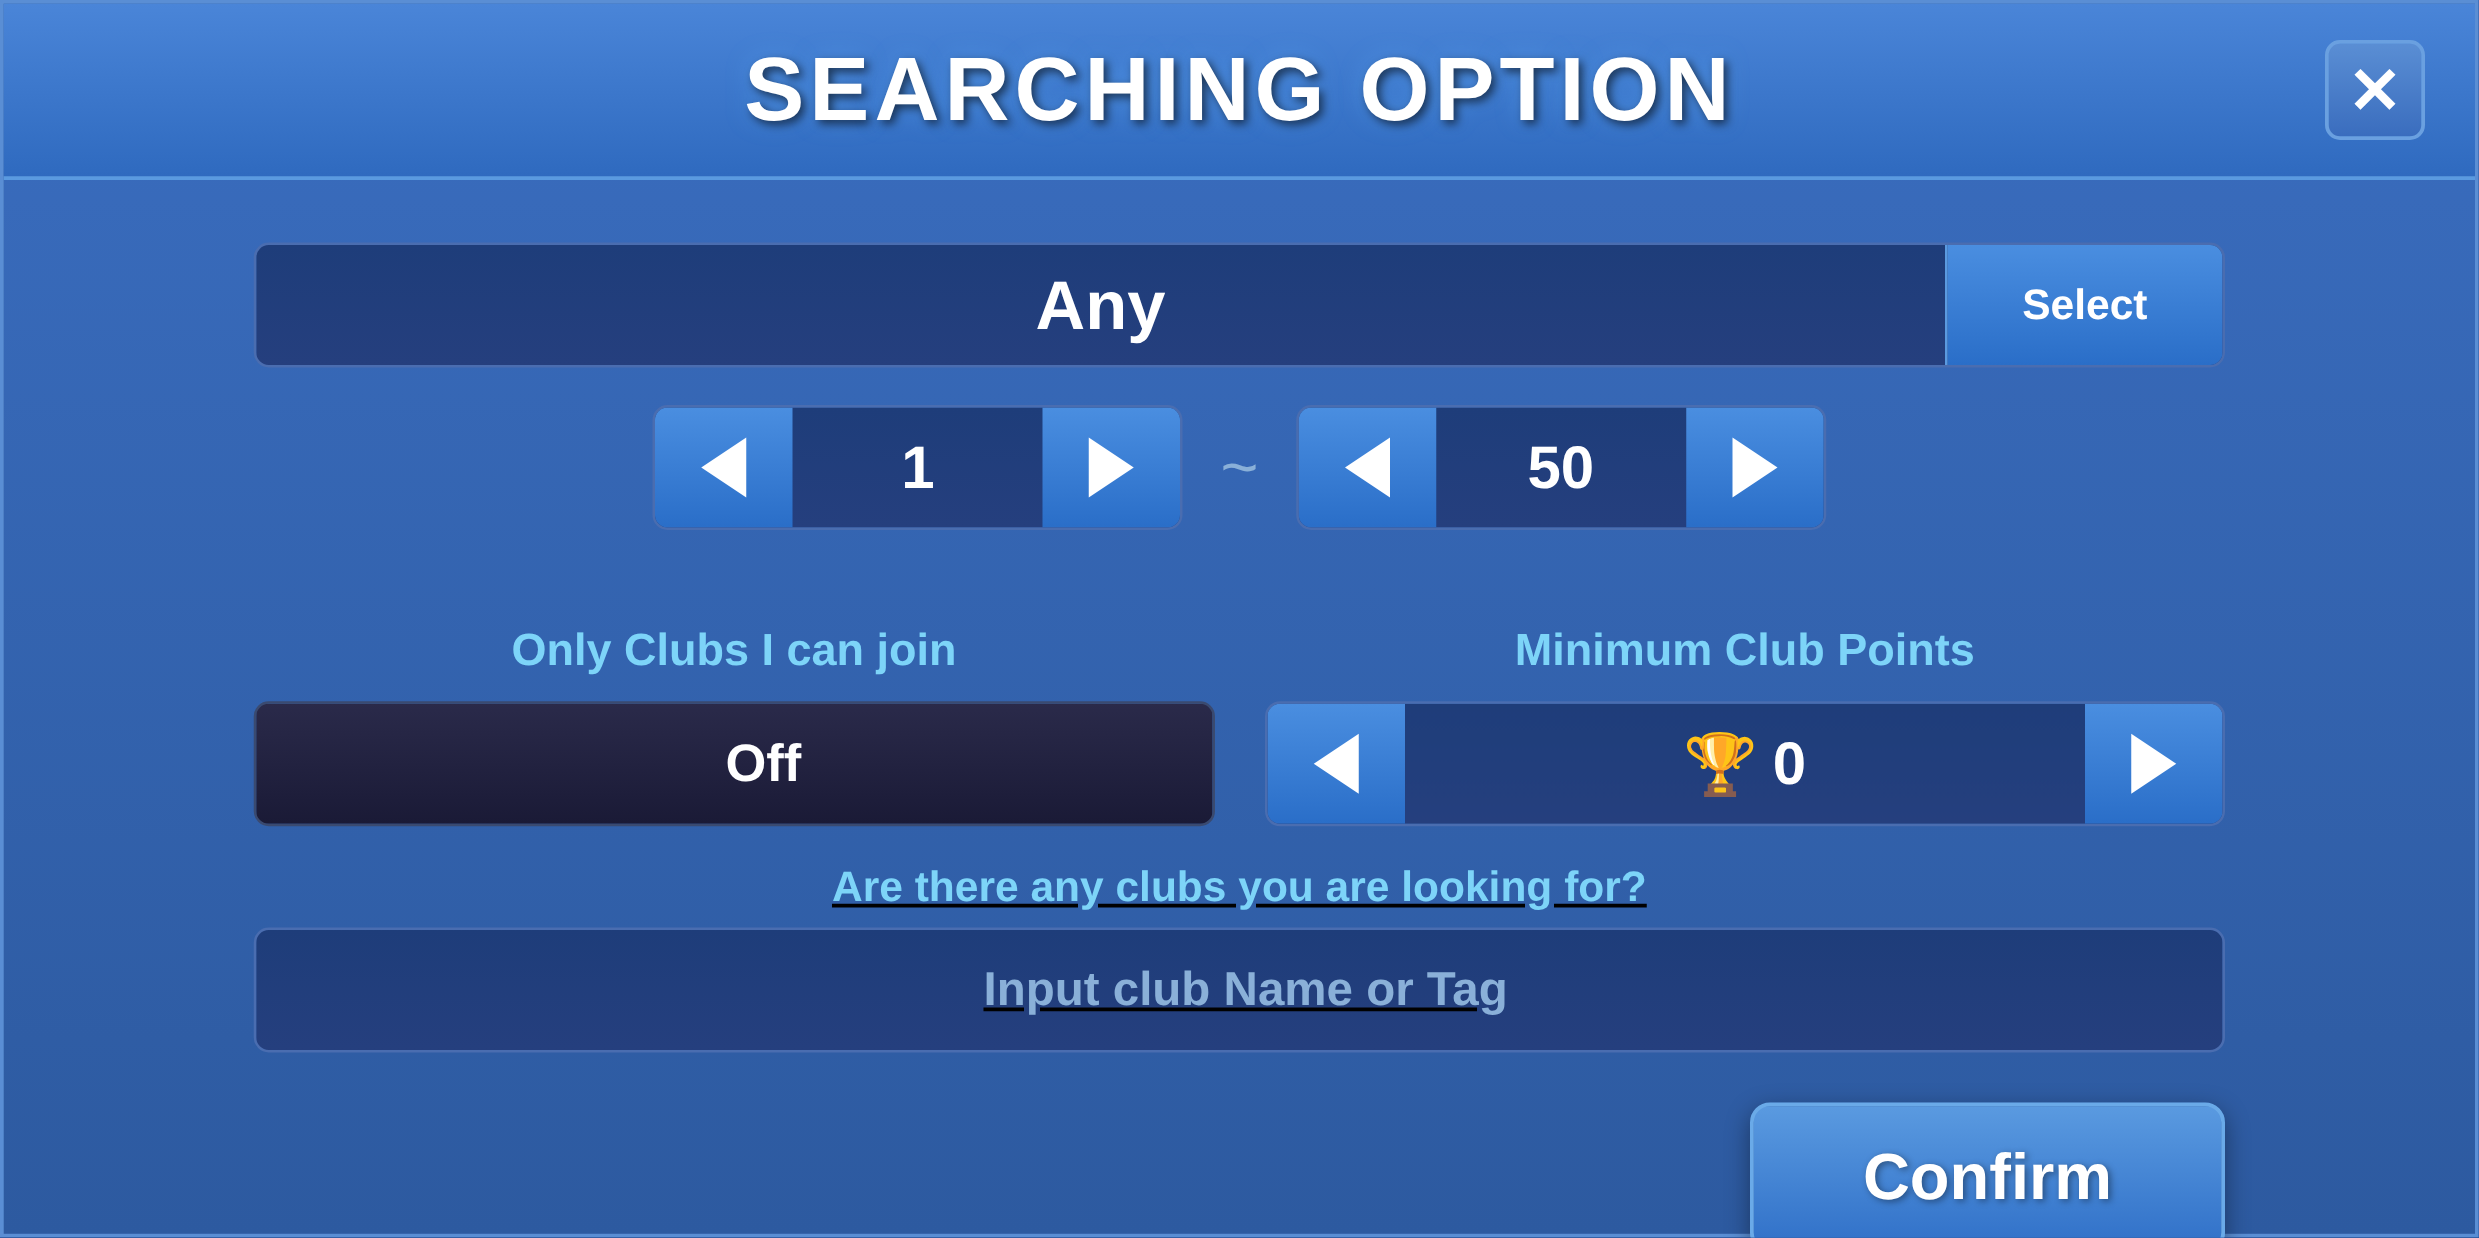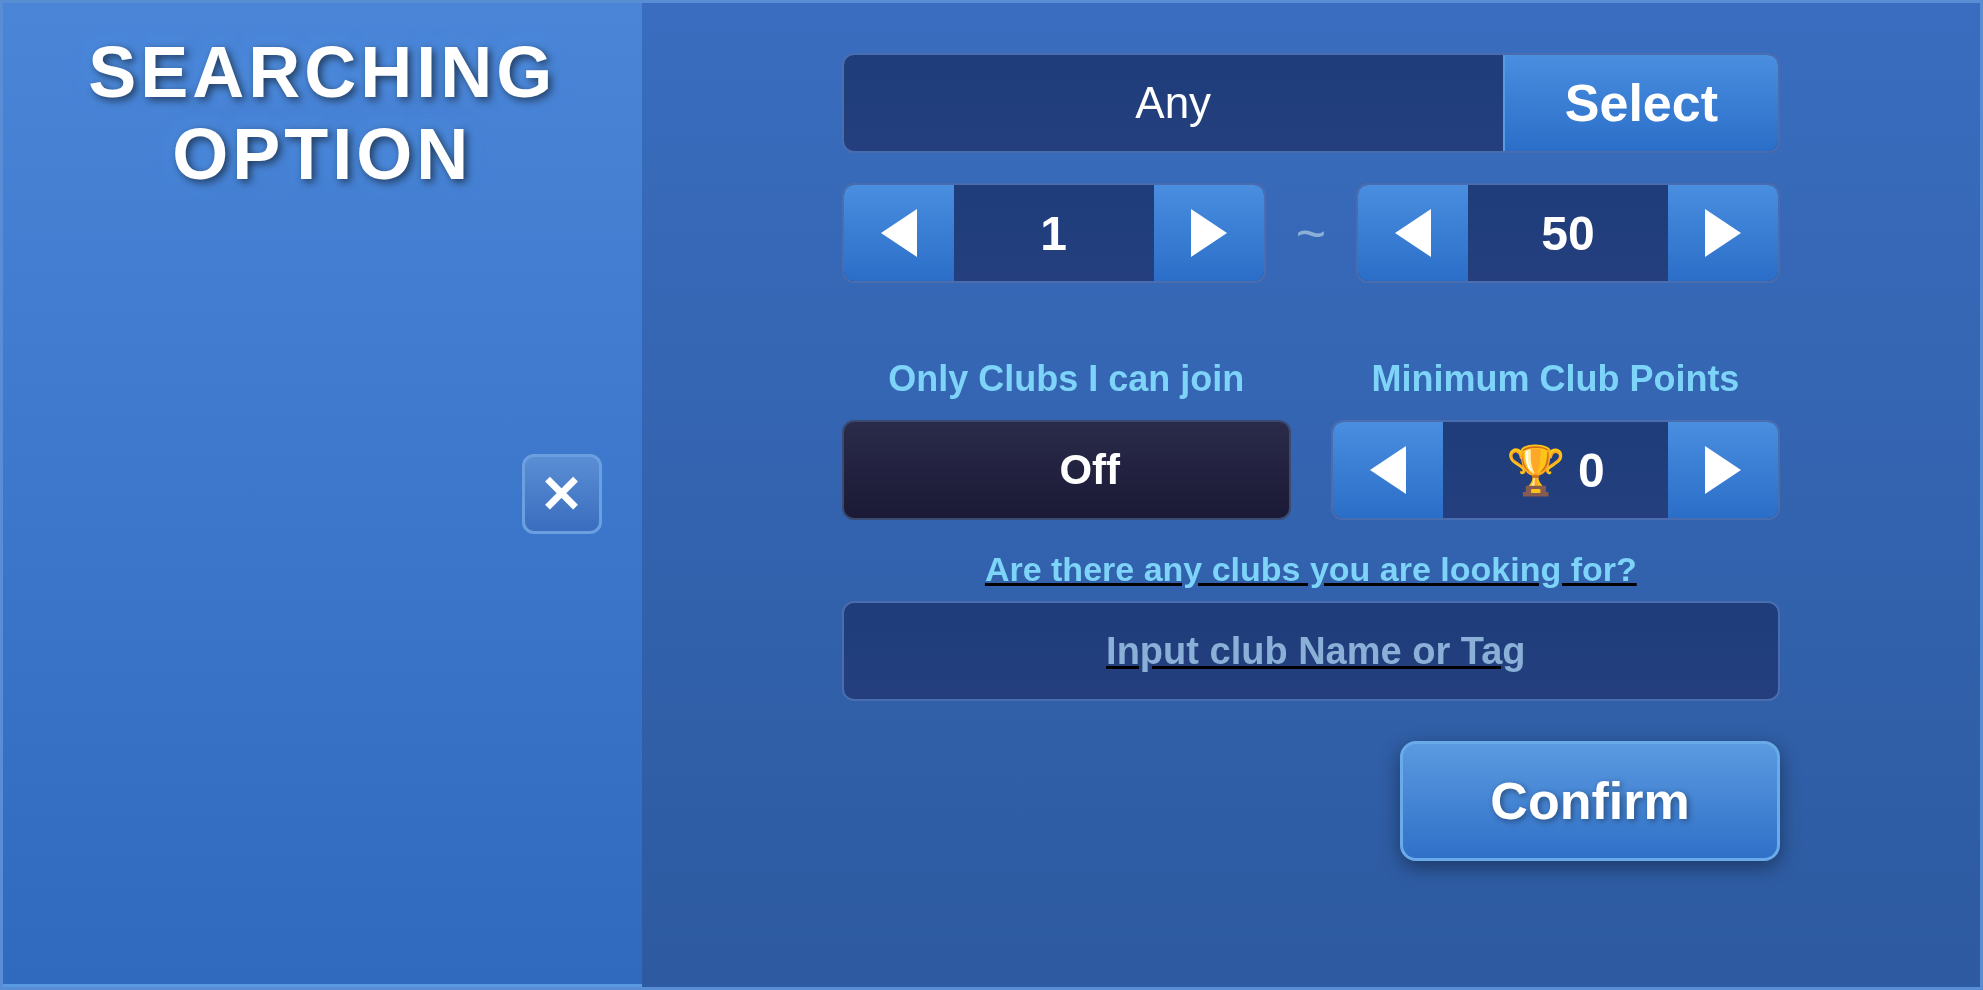--- a/index.html
+++ b/index.html
@@ -14,21 +14,21 @@
       font-family: 'Arial Black', Arial, sans-serif;
       overflow: hidden;
     }
 
     .dialog {
       width: 1983px;
       height: 990px;
       background: linear-gradient(180deg, #3a6dbf 0%, #2d5aa0 100%);
       border: 3px solid #5a8ed4;
       display: flex;
-      flex-direction: row;
+      flex-direction: column;
       position: relative;
     }
 
     
     .title-bar {
       background: linear-gradient(180deg, #4a85d8 0%, #2f6abf 100%);
       padding: 28px 80px;
       text-align: center;
       border-bottom: 3px solid #5a9ae0;
       position: relative;
@@ -86,30 +86,30 @@
       background: linear-gradient(180deg, #1e3d7a 0%, #253f7e 100%);
       border: 2px solid #4a6db0;
       border-radius: 12px;
       overflow: hidden;
       height: 100px;
     }
 
     .location-value {
       flex: 1;
       text-align: center;
-      font-size: 44px;
-      font-weight: 400;
+      font-size: 55px;
+      font-weight: 700;
       color: #ffffff;
     }
 
     .select-btn {
       background: linear-gradient(180deg, #4a8ee0 0%, #2a6ec8 100%);
       border: none;
       color: #ffffff;
-      font-size: 52px;
+      font-size: 34px;
       font-weight: 900;
       padding: 12px 60px;
       height: 100%;
       cursor: pointer;
       border-left: 2px solid #5a9ae0;
     }
 
     
     .members-section {
       display: flex;

